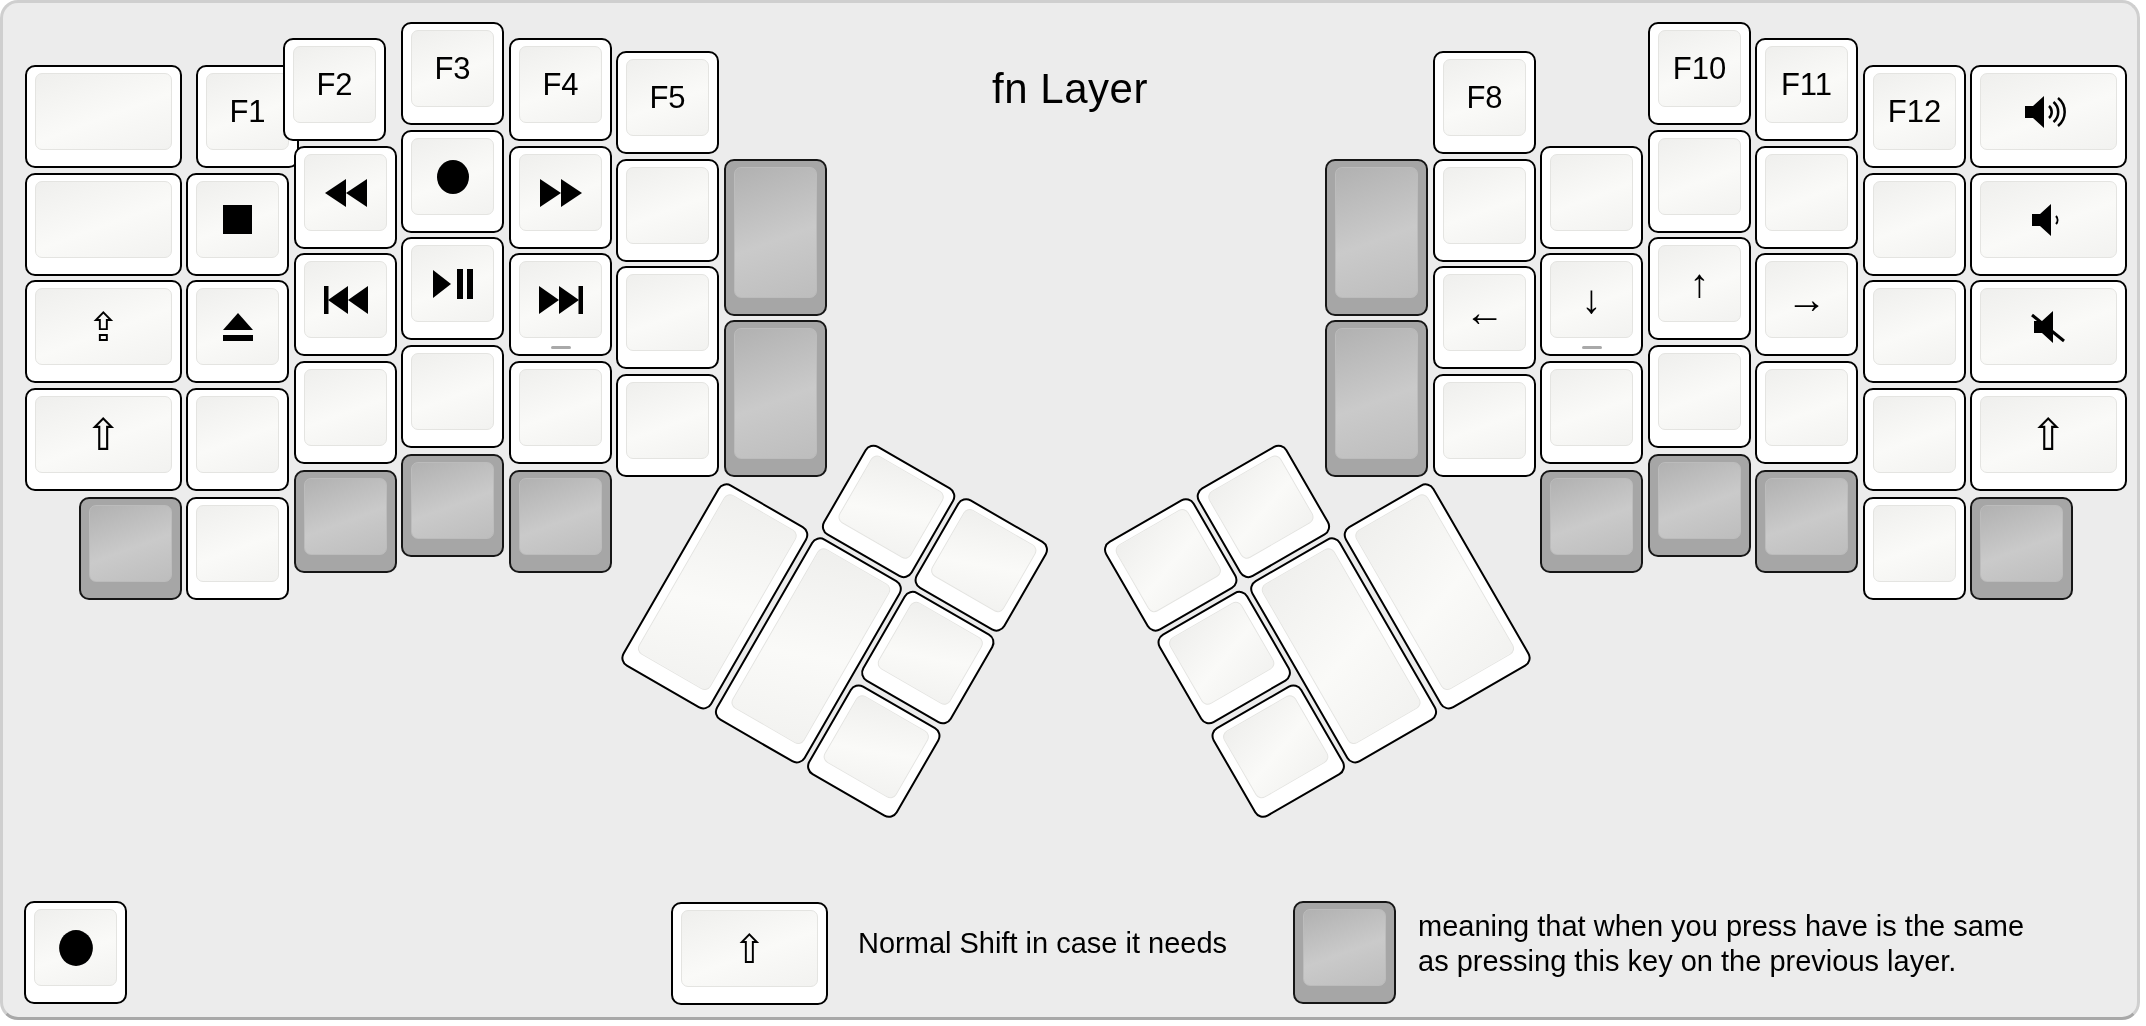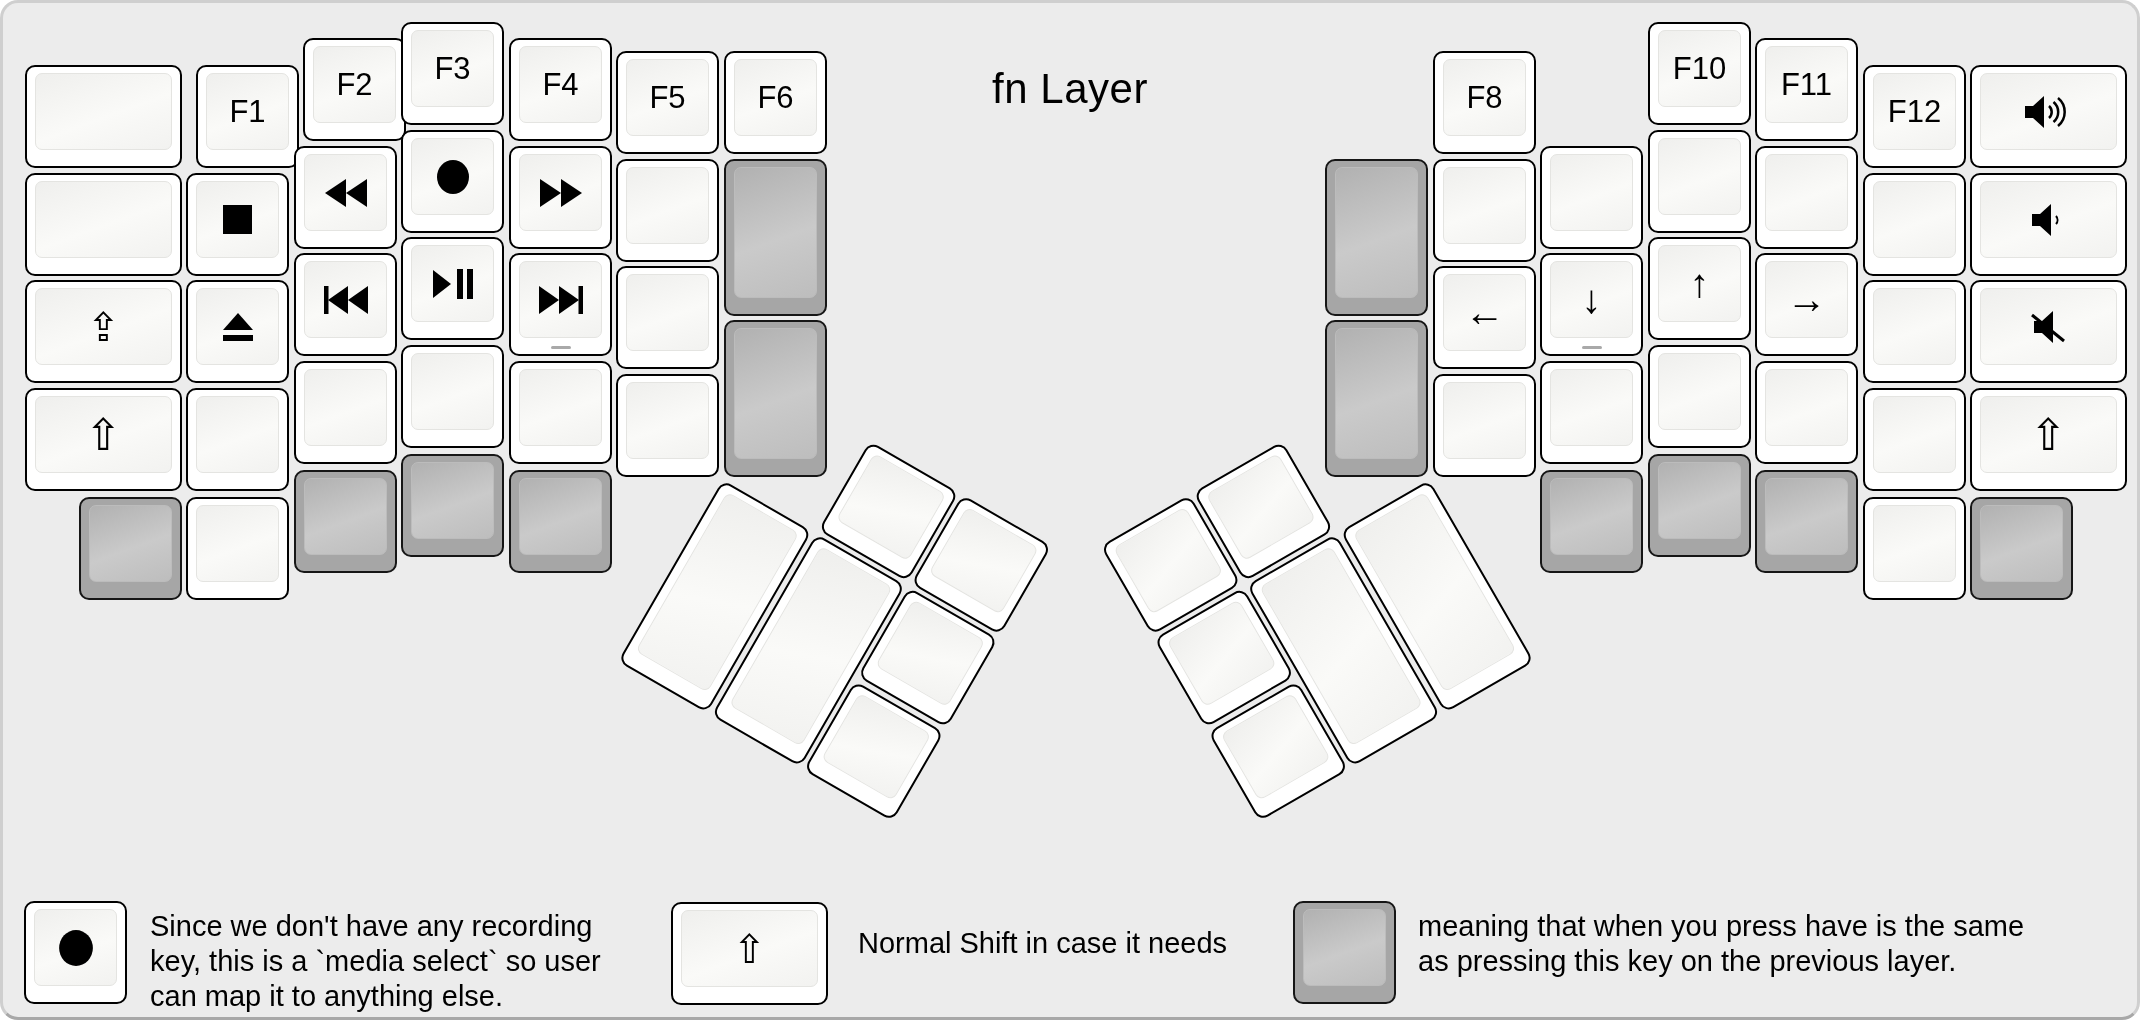--- a/index.html
+++ b/index.html
@@ -45,43 +45,38 @@
   <div class="title">fn Layer</div>
 
   <div class="k w15" style="left:22px;top:62px">
       <div class="in"></div>
     </div>
   <div class="k" style="left:193px;top:62px">
       <div class="in">
         <span class="lbl">F1</span>
       </div>
     </div>
-  <div class="k" style="left:300px;top:35px">
+  <div class="k" style="left:280px;top:35px">
       <div class="in">
         <span class="lbl">F2</span>
       </div>
     </div>
   <div class="k" style="left:398px;top:19px">
       <div class="in">
         <span class="lbl">F3</span>
       </div>
     </div>
   <div class="k" style="left:506px;top:35px">
       <div class="in">
         <span class="lbl">F4</span>
       </div>
     </div>
   <div class="k" style="left:613px;top:48px">
       <div class="in">
         <span class="lbl">F5</span>
-      </div>
-    </div>
-  <div class="k" style="left:721px;top:48px">
-      <div class="in">
-        <span class="lbl">F6</span>
       </div>
     </div>
 
   <div class="k w15" style="left:22px;top:170px">
       <div class="in"></div>
     </div>
   <div class="k" style="left:183px;top:170px">
       <div class="in">
         <svg width="29" height="29" viewBox="0 0 29 29">
           <rect width="29" height="29"></rect>
@@ -376,25 +371,20 @@
       </div>
   </div>
 
   <div class="k" style="left:21px;top:898px">
       <div class="in">
         <svg width="36" height="38" viewBox="0 0 34 36">
           <ellipse cx="17" cy="18" rx="16" ry="17"></ellipse>
         </svg>
       </div>
     </div>
-  <div class="legend-text" style="left:147px;top:906px">
-    <span class="ln">Since we don't have any recording</span>
-    <span class="ln">key, this is a `media select` so user</span>
-    <span class="ln">can map it to anything else.</span>
-  </div>
 
   <div class="k w15" style="left:668px;top:899px">
       <div class="in">
         <span class="sym" style="font-size:40px">⇧</span>
       </div>
     </div>
   <div class="legend-text" style="left:855px;top:923px">
     <span class="ln">Normal Shift in case it needs</span>
   </div>
 

